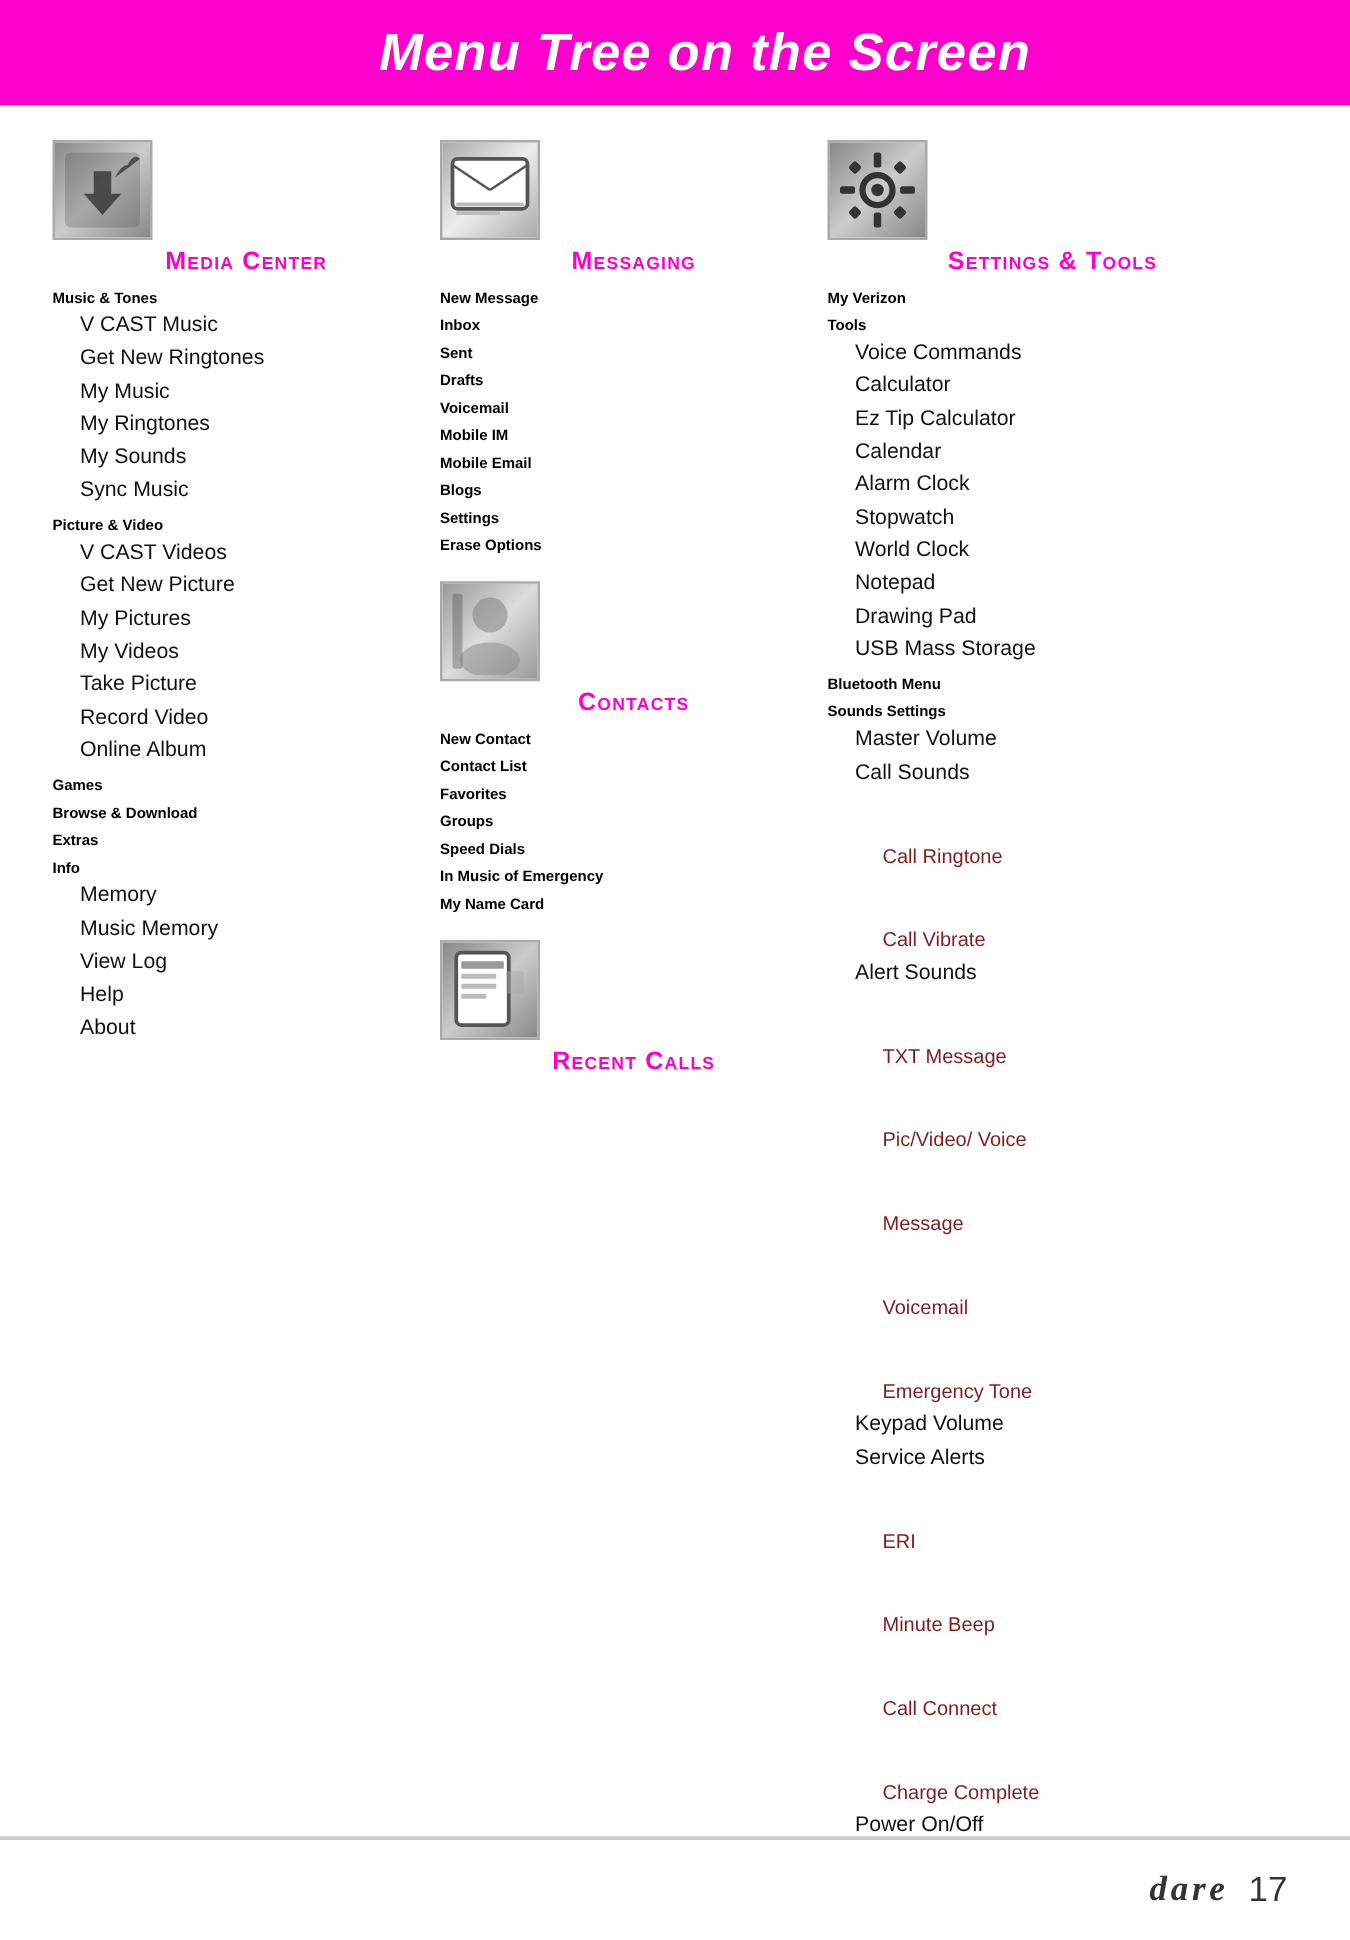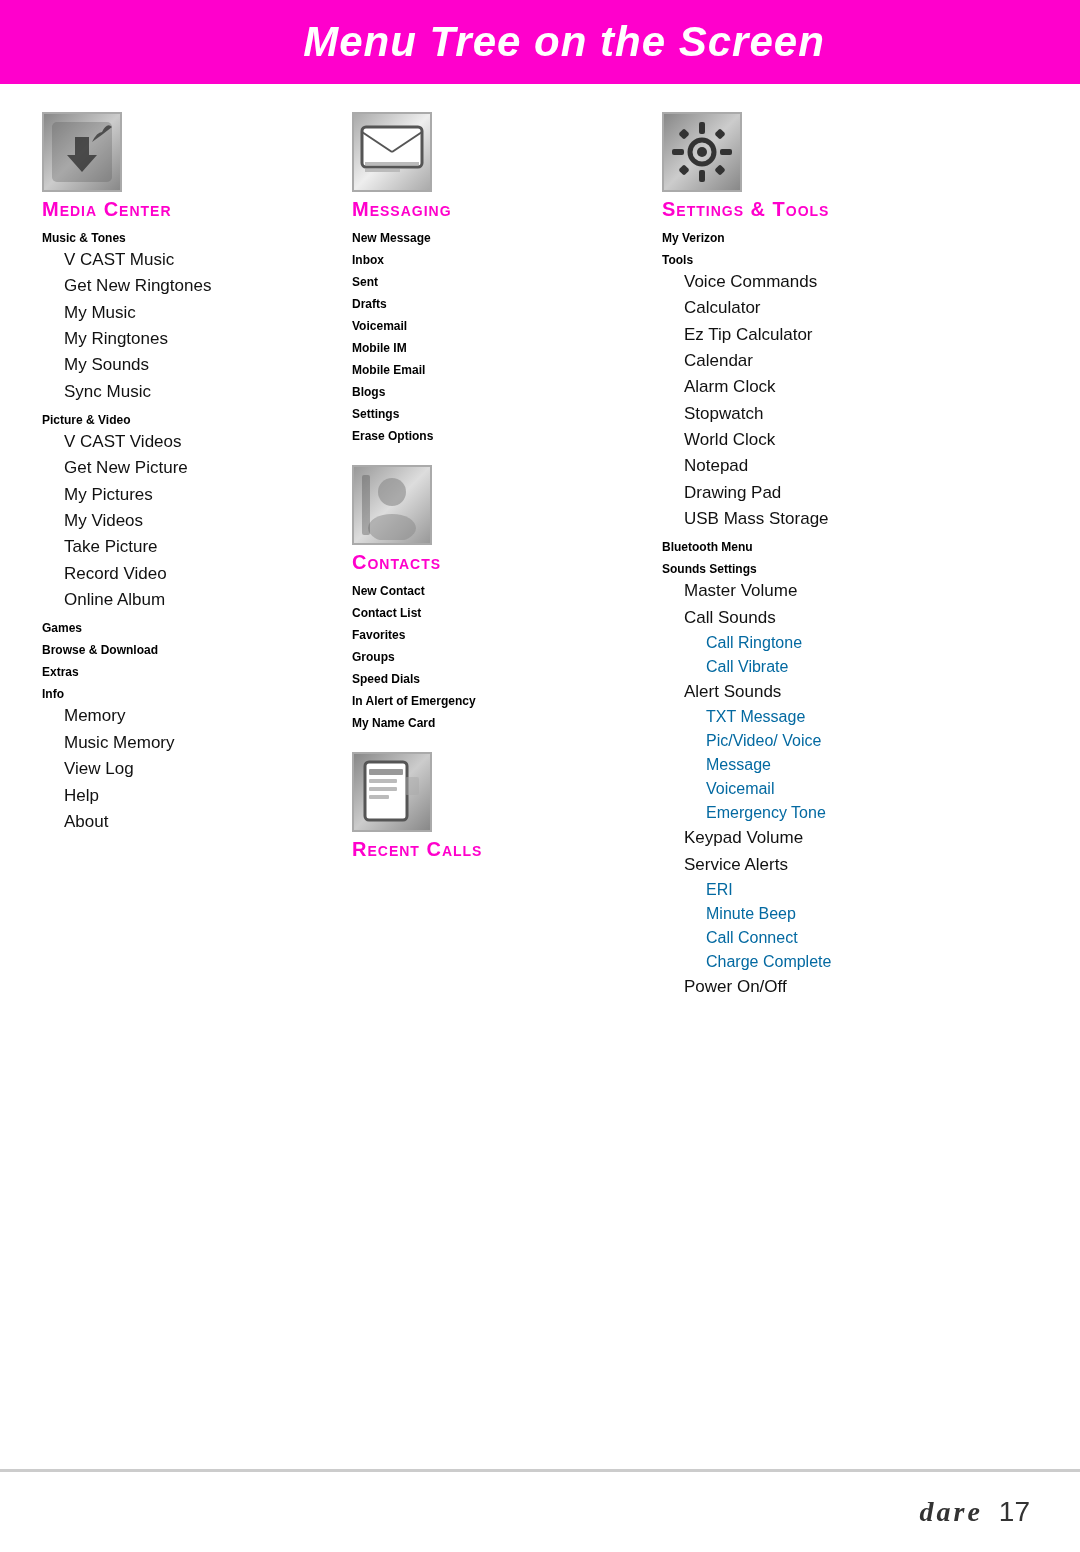--- a/index.html
+++ b/index.html
@@ -67,20 +67,21 @@
     }
 
     .category-label {
       font-size: 20px;
       font-weight: bold;
       color: #ff00cc;
       font-variant: small-caps;
       letter-spacing: 1px;
       margin-bottom: 10px;
       text-transform: capitalize;
+      text-align: center;
     }
 
     
     .menu-bold {
       font-size: 12px;
       font-weight: bold;
       color: #000000;
       margin-top: 8px;
       margin-bottom: 2px;
       display: block;
@@ -90,24 +91,25 @@
       font-weight: normal;
       color: #111111;
       padding-left: 22px;
       display: block;
       line-height: 1.55;
     }
 
     
     .menu-sub {
       font-size: 16px;
-      color: #0369a1;
+      color: #7f1d1d;
       padding-left: 44px;
       display: block;
       line-height: 1.5;
+      margin-top: 43px;
     }
 
     
     .bottom-divider {
       width: 100%;
       height: 3px;
       background: #cccccc;
       position: absolute;
       bottom: 80px;
       left: 0;
@@ -268,21 +270,21 @@
           </svg>
         </div>
         <div class="category-label">Contacts</div>
 
         <div class="section-block">
           <span class="menu-bold">New Contact</span>
           <span class="menu-bold">Contact List</span>
           <span class="menu-bold">Favorites</span>
           <span class="menu-bold">Groups</span>
           <span class="menu-bold">Speed Dials</span>
-          <span class="menu-bold">In Alert of Emergency</span>
+          <span class="menu-bold">In Music of Emergency</span>
           <span class="menu-bold">My Name Card</span>
         </div>
       </div>
 
       <div style="margin-top: 22px;">
         <div class="category-icon icon-recent">
           <svg class="icon-svg" viewBox="0 0 70 70" xmlns="http://www.w3.org/2000/svg">
             <rect x="8" y="5" width="42" height="58" rx="4" fill="#fff" stroke="#555" stroke-width="3"></rect>
             <rect x="12" y="12" width="34" height="6" rx="1" fill="#333" opacity="0.5"></rect>
             <rect x="12" y="22" width="28" height="4" rx="1" fill="#555" opacity="0.4"></rect>

